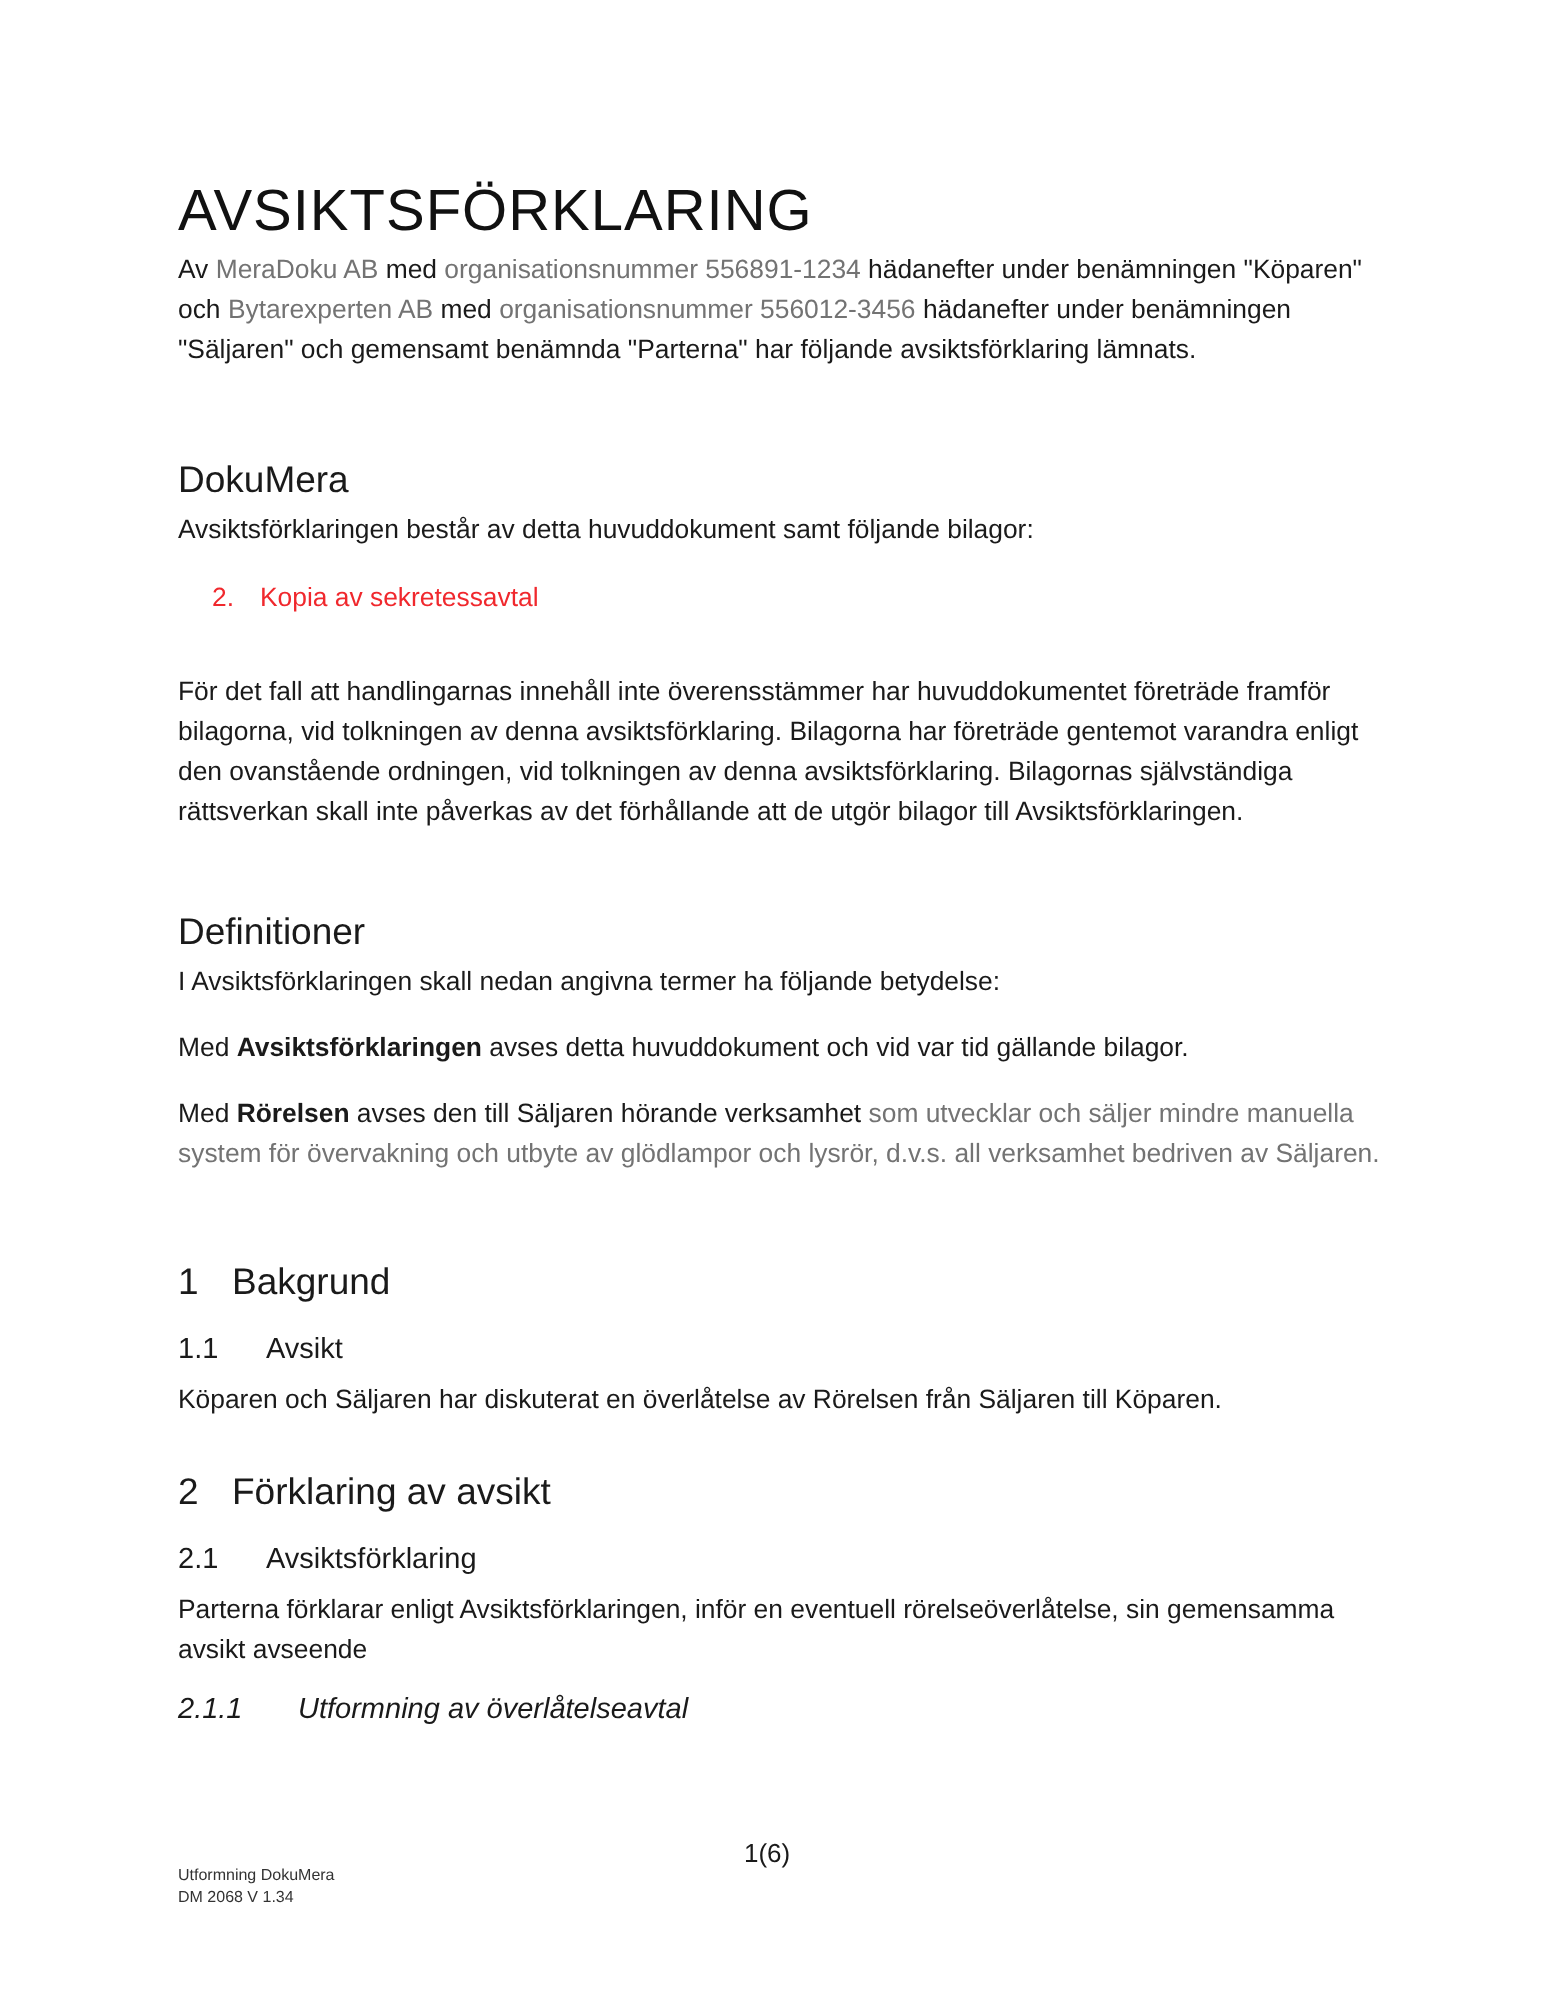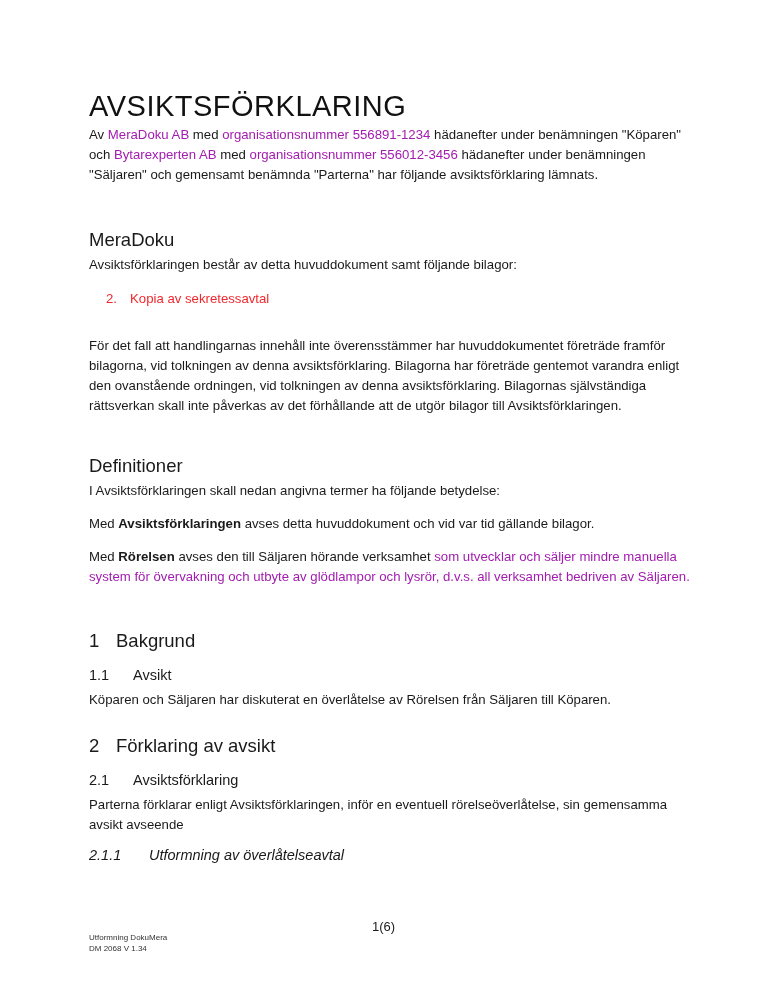--- a/index.html
+++ b/index.html
@@ -1,19 +1,19 @@
 <!DOCTYPE html>
 <html><head>
 <meta charset="utf-8">
 <style>
   html, body { margin: 0; padding: 0; background: #ffffff; }
   body { width: 772px; height: 1000px; position: relative; overflow: hidden;
          font-family: "Liberation Sans", "DejaVu Sans", sans-serif; color: #1a1a1a; }
   .page { position: absolute; left: 0; top: 0; width: 772px; height: 1000px; }
-  .red { color: #a21caf; }
+  .red { color: #737373; }
   .title { position: absolute; left: 89px; top: 90px; font-size: 29px; letter-spacing: 0.5px;
            font-weight: normal; margin: 0; color: #111; }
   .p { position: absolute; left: 89px; width: 600px; font-size: 13.2px; line-height: 20px; margin: 0; }
   .h1 { position: absolute; left: 89px; font-size: 18.5px; margin: 0; font-weight: normal; color: #1a1a1a; }
   .h2 { position: absolute; left: 89px; font-size: 14.5px; margin: 0; font-weight: normal; color: #1a1a1a; }
   .h3 { position: absolute; left: 89px; font-size: 14.5px; margin: 0; font-weight: normal; font-style: italic; color: #1a1a1a; }
   .num { display: inline-block; }
   .list { position: absolute; left: 106px; top: 289px; margin: 0; padding: 0; list-style: none;
           font-size: 13.2px; line-height: 19px; }
   .list li { color: #f0282d; }
@@ -24,21 +24,21 @@
 </style>
 </head>
 <body>
 
 <div class="page">
 
   <h1 class="title">AVSIKTSFÖRKLARING</h1>
 
   <p class="p" style="top:125px;"><span>Av </span><span class="red">MeraDoku AB</span><span> med </span><span class="red">organisationsnummer 556891-1234</span><span> hädanefter under benämningen "Köparen" och </span><span class="red">Bytarexperten AB</span><span> med </span><span class="red">organisationsnummer 556012-3456</span><span> hädanefter under benämningen "Säljaren" och gemensamt benämnda "Parterna" har följande avsiktsförklaring lämnats.</span></p>
 
-  <h2 class="h1" style="top:229px;">MeraDoku</h2>
+  <h2 class="h1" style="top:229px;">DokuMera</h2>
   <p class="p" style="top:255px;">Avsiktsförklaringen består av detta huvuddokument samt följande bilagor:</p>
 
   <ul class="list">
     <li><span class="ln">2.</span><span>Kopia av sekretessavtal</span></li>
   </ul>
 
   <p class="p" style="top:336px; width:605px;">För det fall att handlingarnas innehåll inte överensstämmer har huvuddokumentet företräde framför bilagorna, vid tolkningen av denna avsiktsförklaring. Bilagorna har företräde gentemot varandra enligt den ovanstående ordningen, vid tolkningen av denna avsiktsförklaring. Bilagornas självständiga rättsverkan skall inte påverkas av det förhållande att de utgör bilagor till Avsiktsförklaringen.</p>
 
   <h2 class="h1" style="top:455px;">Definitioner</h2>
   <p class="p" style="top:481px;">I Avsiktsförklaringen skall nedan angivna termer ha följande betydelse:</p>

